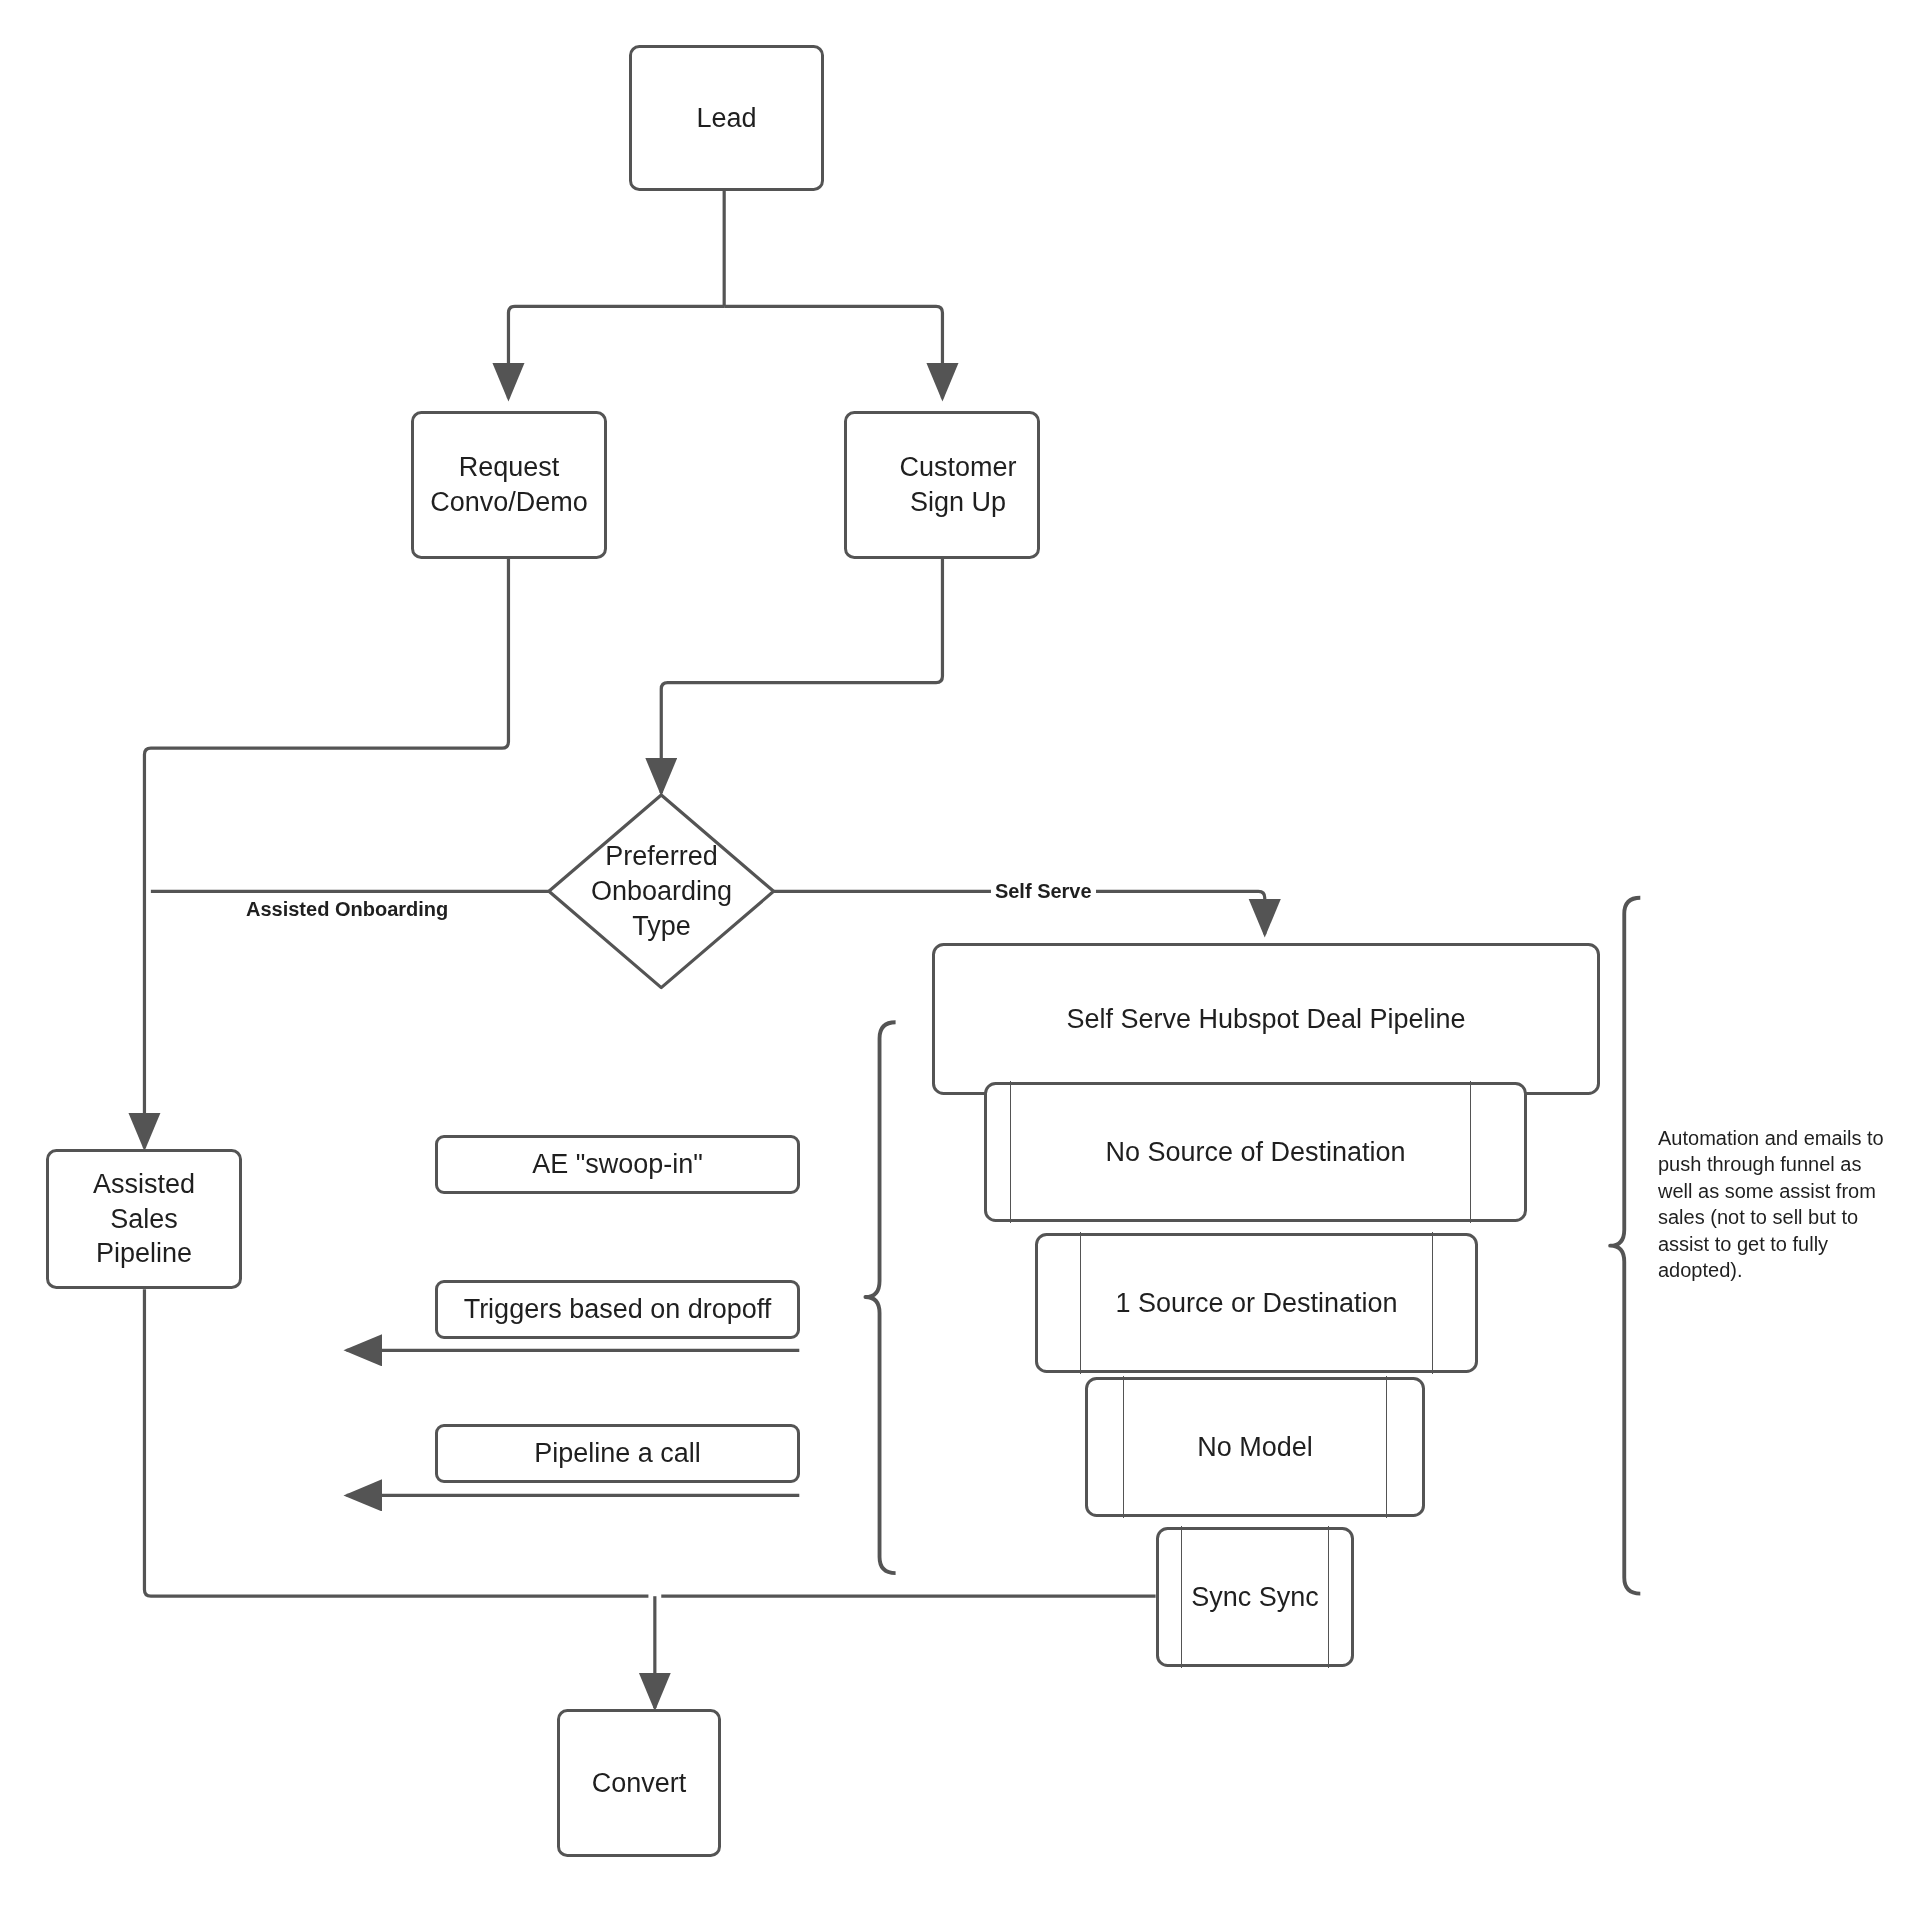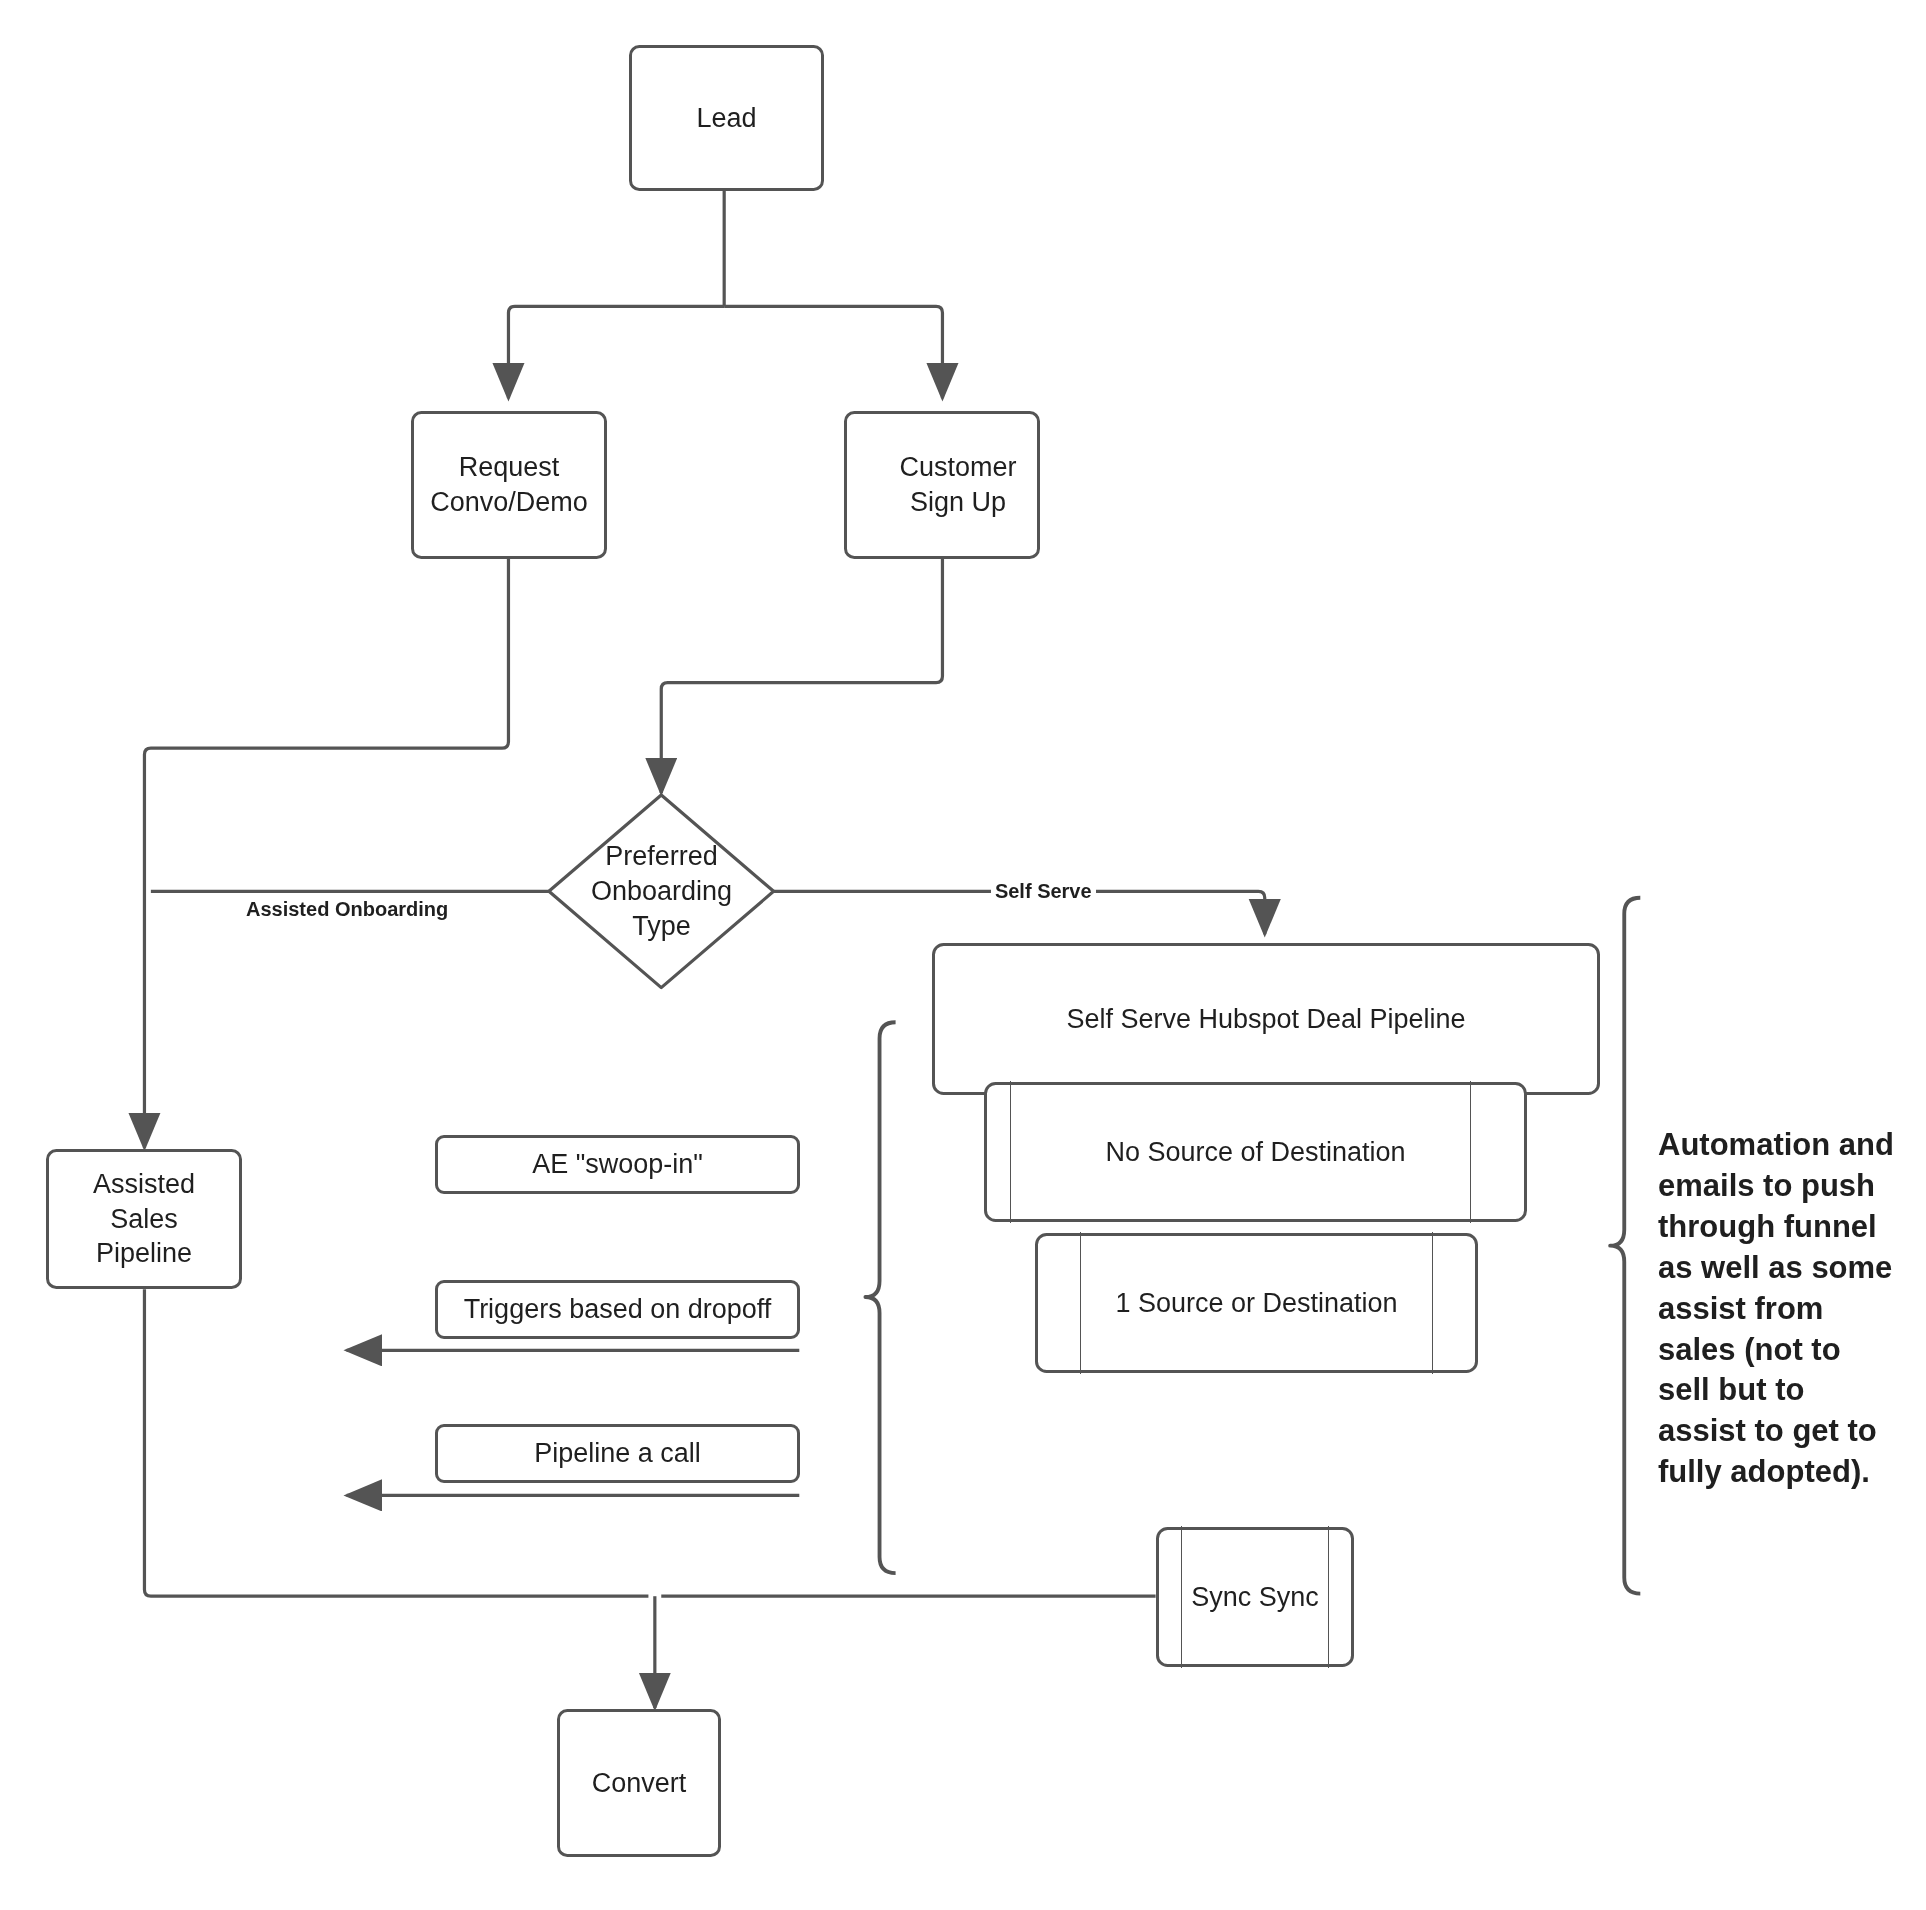--- a/index.html
+++ b/index.html
@@ -81,26 +81,25 @@
     color: #1f1f1f;
     white-space: nowrap;
     z-index: 4;
   }
   .edge-label.on-line {
     background: #ffffff;
     padding: 0 3.9px;
   }
   .annotation {
     position: absolute;
-    font-size: 31px;
+    font-size: 20px;
     line-height: 1.32;
     color: #1f1f1f;
     z-index: 4;
     width: 238px;
-    font-weight: bold;
   }
   .diamond-wrap {
     position: absolute;
     z-index: 3;
   }
   .diamond-text {
     position: absolute;
     left: 0; right: 0; top: 0; bottom: 0;
     display: flex;
     align-items: center;
@@ -222,20 +221,24 @@
   <div class="funnel" style="left:984px; top:1082px; width:543px; height:140px;padding-left:42px;">
     <div class="funnel-inner" style="left:23px; right:53px;"></div>
     <div class="funnel-text">No Source of Destination</div>
   </div>
 
   <div class="funnel" style="left:1035px; top:1233px; width:443px; height:140px;">
     <div class="funnel-inner" style="left:42px; right:42px;"></div>
     <div class="funnel-text">1 Source or Destination</div>
   </div>
 
+  <div class="funnel" style="left:1085px; top:1377px; width:340px; height:140px;">
+    <div class="funnel-inner" style="left:35px; right:35px;"></div>
+    <div class="funnel-text">No Model</div>
+  </div>
 
   <div class="funnel" style="left:1156px; top:1527px; width:198px; height:140px;">
     <div class="funnel-inner" style="left:22px; right:22px;"></div>
     <div class="funnel-text">Sync Sync</div>
   </div>
 
   <div class="edge-label" style="left:246px; top:898px;">Assisted Onboarding</div>
 
   <div class="edge-label on-line" style="left:991px; top:880px;">Self Serve</div>
 

